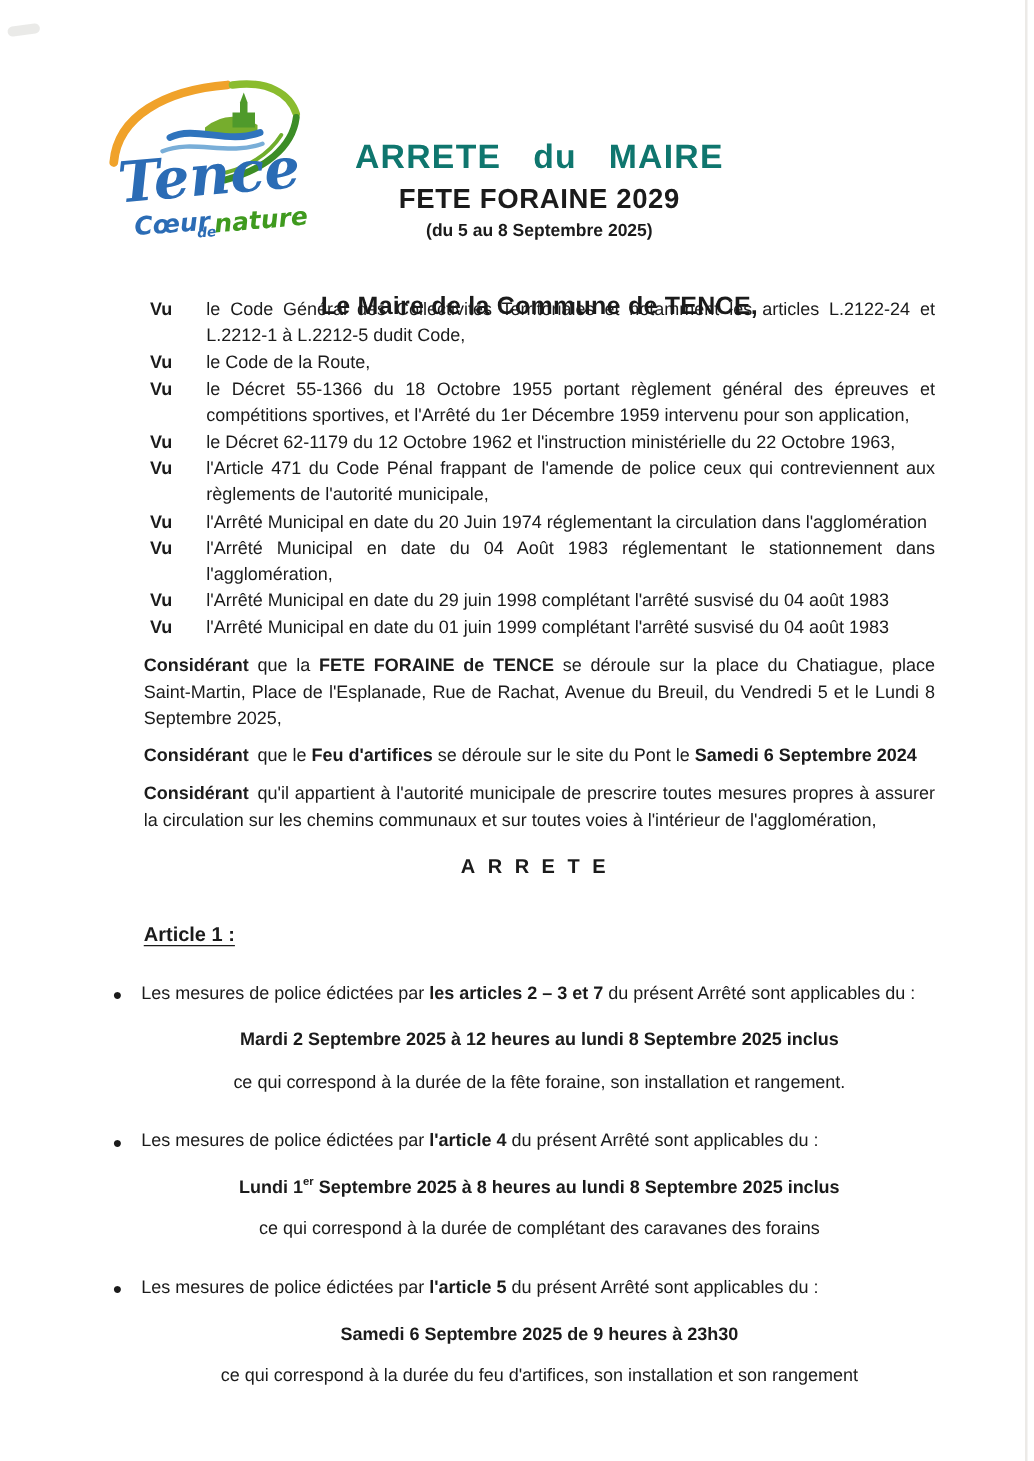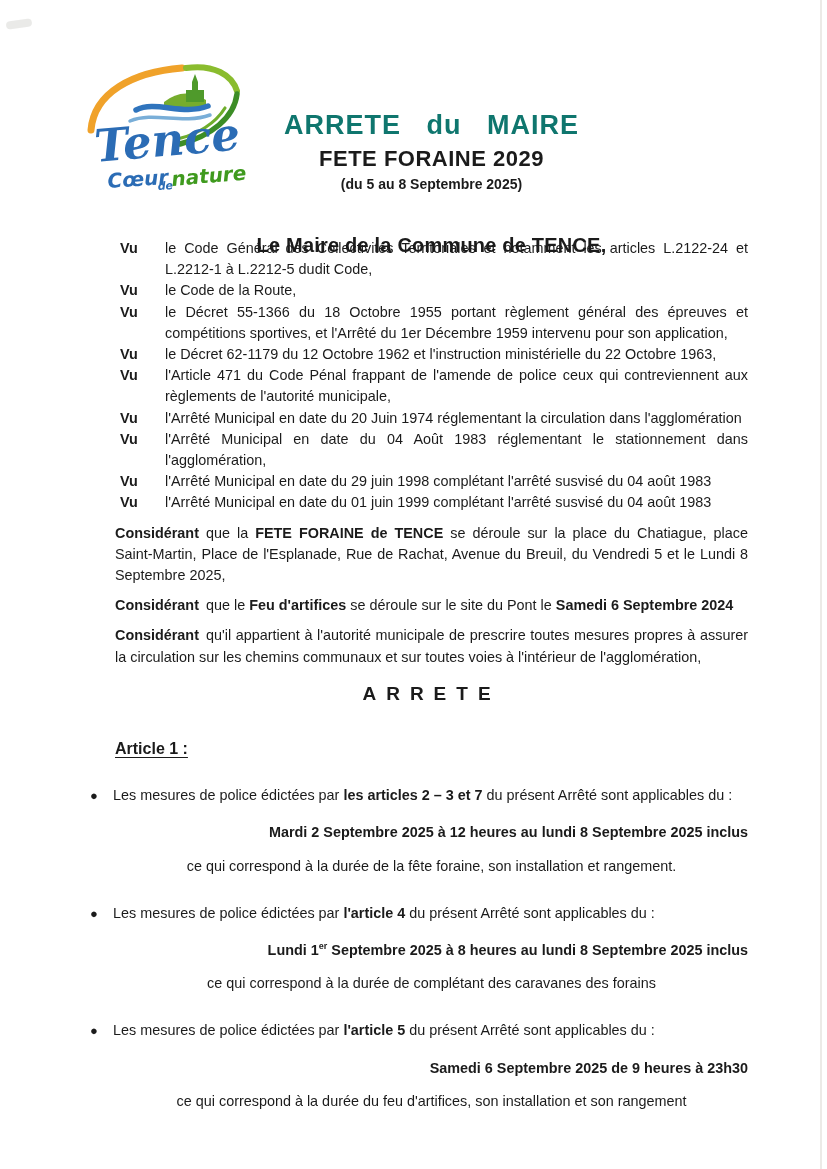--- a/index.html
+++ b/index.html
@@ -50,32 +50,32 @@
     font-size: 14.4px; line-height: 21.2px;
   }
   .vu-row { display: flex; }
   .vu-label { flex: none; width: 50px; padding-left: 5px; font-weight: bold; }
   .vu-text { flex: 1; text-align: justify; }
   .considerant { margin-top: 9px; text-align: justify; }
   .considerant .c-label { font-weight: bold; margin-right: 7px; }
   .considerant b { font-weight: bold; }
   .arrete-heading {
     margin-top: 15px; text-align: center;
-    font-size: 19px; font-weight: 600; letter-spacing: 10px;
+    font-size: 16px; font-weight: 600; letter-spacing: 10px;
   }
   .article-heading {
     margin-top: 34px; font-size: 16px; font-weight: bold;
     text-decoration: underline; text-underline-offset: 3px;
   }
   .bullet-row { display: flex; margin-top: 26px; margin-left: -25px; }
   .bullet-glyph { flex: none; width: 23px; font-size: 13px; line-height: 21.2px; }
   .bullet-text { flex: 1; }
   .bullet-text b { font-weight: bold; }
   .center-block { margin-top: 16px; text-align: center; }
-  .center-bold { font-weight: bold; text-align: right; }
+  .center-bold { font-weight: bold; }
   .center-bold sup { font-size: 9px; vertical-align: super; line-height: 0; }
   .center-reg { font-weight: normal; margin-top: 12px; }
 </style>
 </head>
 <body>
 
 <div class="page">
 
   <div class="scan-line-right"></div>
   <div class="scan-smudge-topleft"></div>

